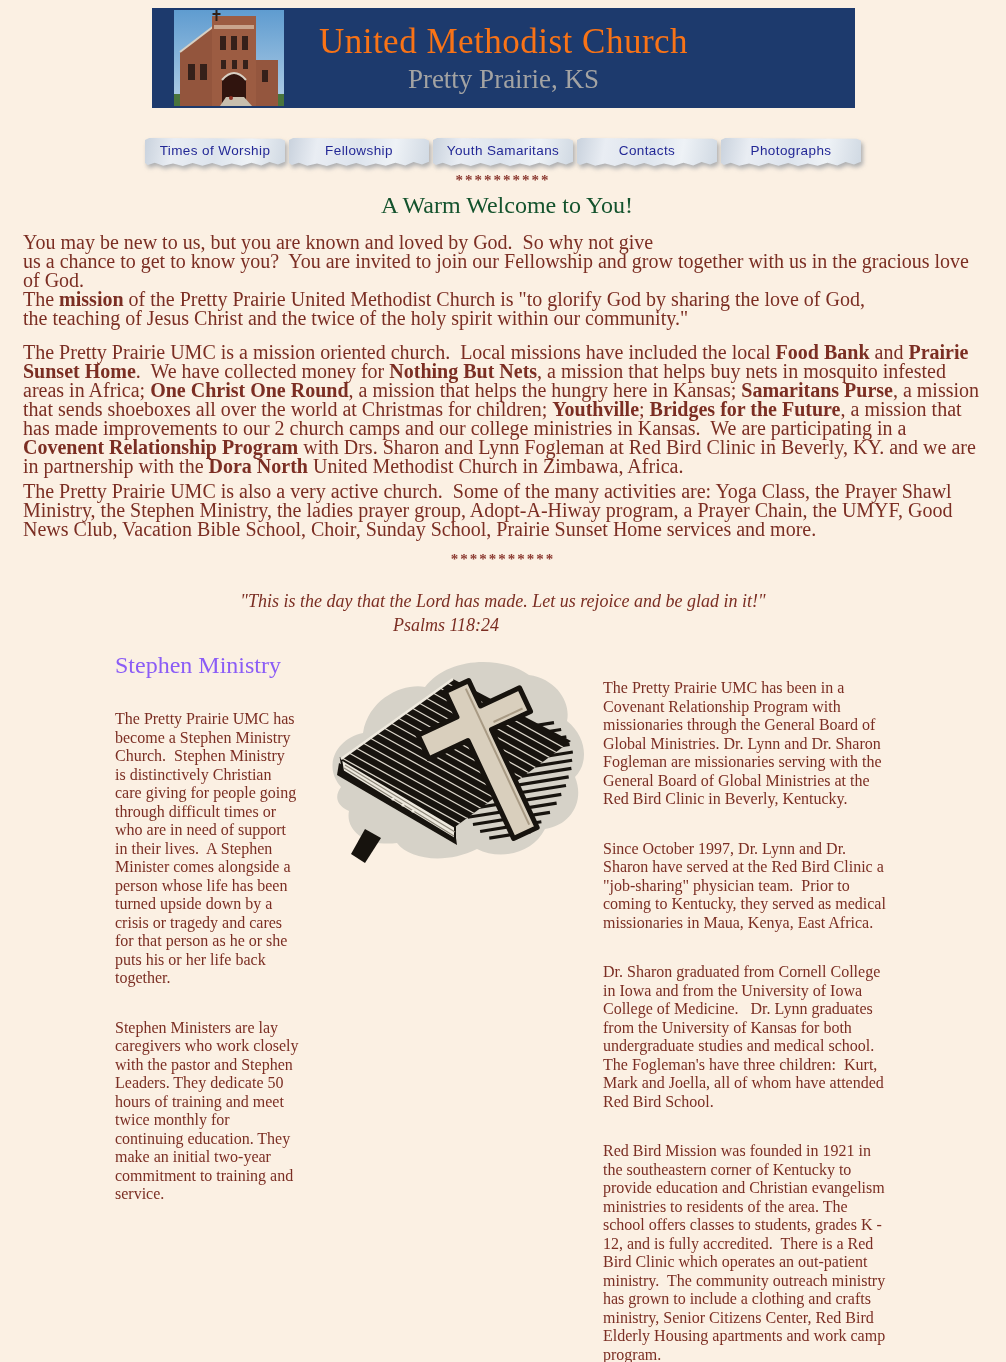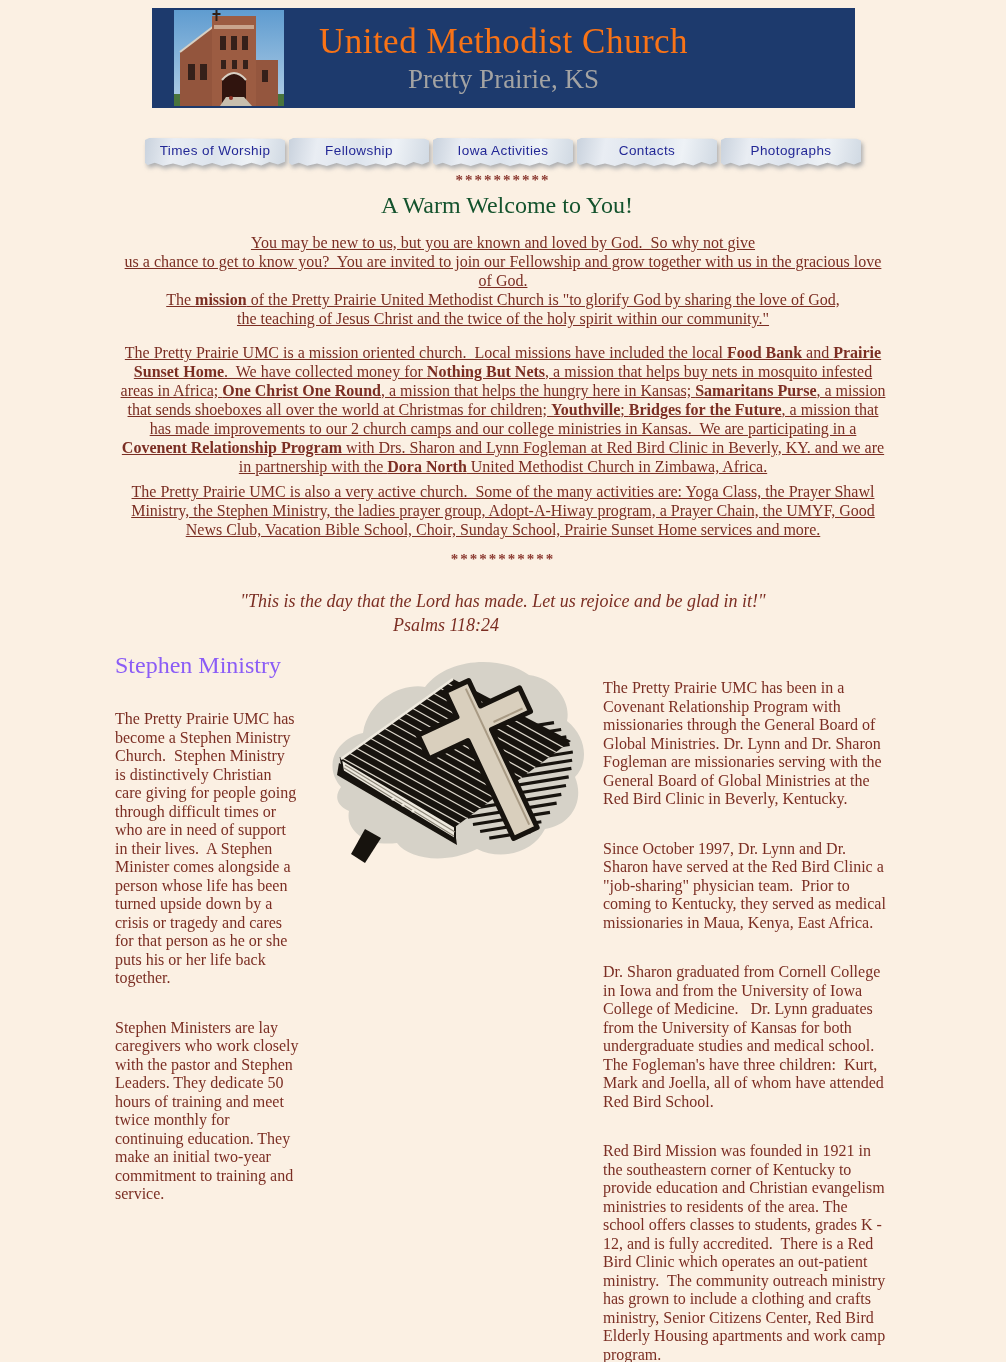--- a/index.html
+++ b/index.html
@@ -31,22 +31,22 @@
   
   .sep{position:absolute;left:0;width:100%;text-align:center;font-weight:bold;
        font-size:15px;letter-spacing:2px;color:#8c3a31;}
   .sep1{top:172px;}
   .sep2{top:551px;}
   .welcome-heading{
     position:absolute;left:0;top:188px;width:100%;margin:4px;text-align:center;
     font-size:24px;font-weight:normal;color:#14532d;
   }
   .block{
-    position:absolute;left:23px;width:960px;text-align:center;
-    white-space:pre-wrap;font-size:16px;line-height:19px;text-decoration:underline;
+    position:absolute;left:23px;width:960px;text-align:left;
+    white-space:pre-wrap;font-size:20px;line-height:19px;
   }
   .intro{top:233px;}
   .missions{top:343px;}
   .activities{top:482px;}
   .quote{
     position:absolute;left:0;top:589px;width:100%;text-align:center;
     font-style:italic;font-size:18px;line-height:24px;color:#7b2e23;
   }
   .quote-ref{transform:translateX(-57px);}
   
@@ -103,21 +103,21 @@
       <span>Times of Worship</span>
     </div>
   </div>
   <div class="nav-btn">
     <div class="nav-paper">
       <span>Fellowship</span>
     </div>
   </div>
   <div class="nav-btn">
     <div class="nav-paper">
-      <span>Iowa Activities</span>
+      <span>Youth Samaritans</span>
     </div>
   </div>
   <div class="nav-btn">
     <div class="nav-paper">
       <span>Contacts</span>
     </div>
   </div>
   <div class="nav-btn">
     <div class="nav-paper">
       <span>Photographs</span>

